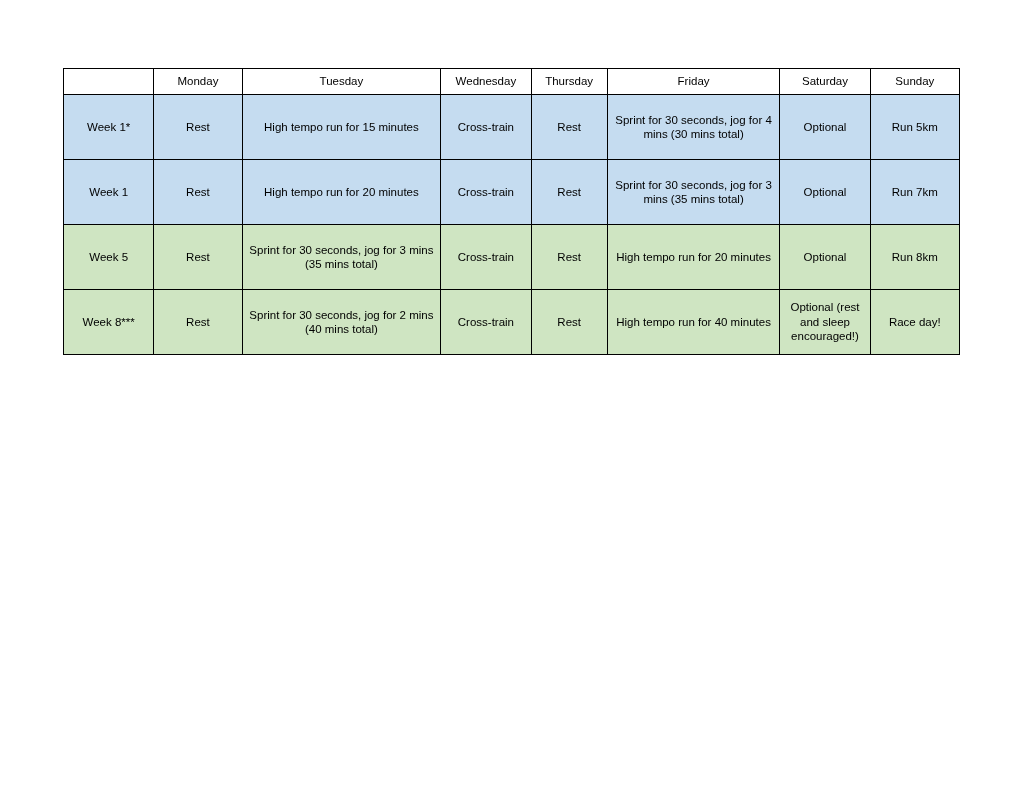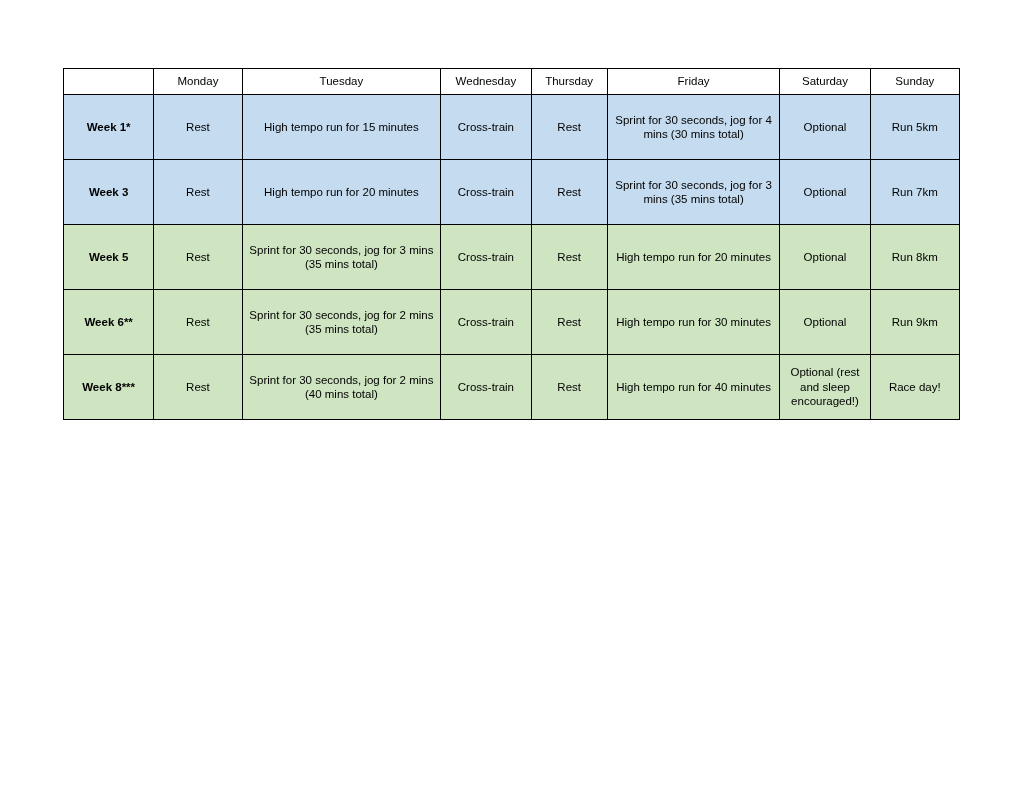--- a/index.html
+++ b/index.html
@@ -51,21 +51,21 @@
   col.c-mon  { width: 88px; }
   col.c-tue  { width: 198px; }
   col.c-wed  { width: 90px; }
   col.c-thu  { width: 76px; }
   col.c-fri  { width: 172px; }
   col.c-sat  { width: 90px; }
   col.c-sun  { width: 89px; }
 
   tbody tr { height: 65px; }
   tbody td.week-label {
-    font-weight: bold;
+    font-weight: normal;
     font-size: 11.5px;
   }
   tr.blue td { background: #c5dcf0; }
   tr.green td { background: #cfe5c2; }
   td.raceday { font-weight: bold; }
 </style>
 </head>
 <body>
 
 <div id="sheet">
@@ -97,50 +97,40 @@
         <td class="week-label">Week 1*</td>
         <td>Rest</td>
         <td>High tempo run for 15 minutes</td>
         <td>Cross-train</td>
         <td>Rest</td>
         <td>Sprint for 30 seconds, jog for 4 mins (30 mins total)</td>
         <td>Optional</td>
         <td>Run 5km</td>
       </tr>
       <tr class="blue">
-        <td class="week-label">Week 3</td>
+        <td class="week-label">Week 1</td>
         <td>Rest</td>
         <td>High tempo run for 20 minutes</td>
         <td>Cross-train</td>
         <td>Rest</td>
         <td>Sprint for 30 seconds, jog for 3 mins (35 mins total)</td>
         <td>Optional</td>
         <td>Run 7km</td>
       </tr>
       <tr class="green">
         <td class="week-label">Week 5</td>
         <td>Rest</td>
         <td>Sprint for 30 seconds, jog for 3 mins (35 mins total)</td>
         <td>Cross-train</td>
         <td>Rest</td>
         <td>High tempo run for 20 minutes</td>
         <td>Optional</td>
         <td>Run 8km</td>
       </tr>
       <tr class="green">
-        <td class="week-label">Week 6**</td>
-        <td>Rest</td>
-        <td>Sprint for 30 seconds, jog for 2 mins (35 mins total)</td>
-        <td>Cross-train</td>
-        <td>Rest</td>
-        <td>High tempo run for 30 minutes</td>
-        <td>Optional</td>
-        <td>Run 9km</td>
-      </tr>
-      <tr class="green">
         <td class="week-label">Week 8***</td>
         <td>Rest</td>
         <td>Sprint for 30 seconds, jog for 2 mins (40 mins total)</td>
         <td>Cross-train</td>
         <td>Rest</td>
         <td>High tempo run for 40 minutes</td>
         <td>Optional (rest and sleep encouraged!)</td>
         <td class="raceday">Race day!</td>
       </tr>
     </tbody>

